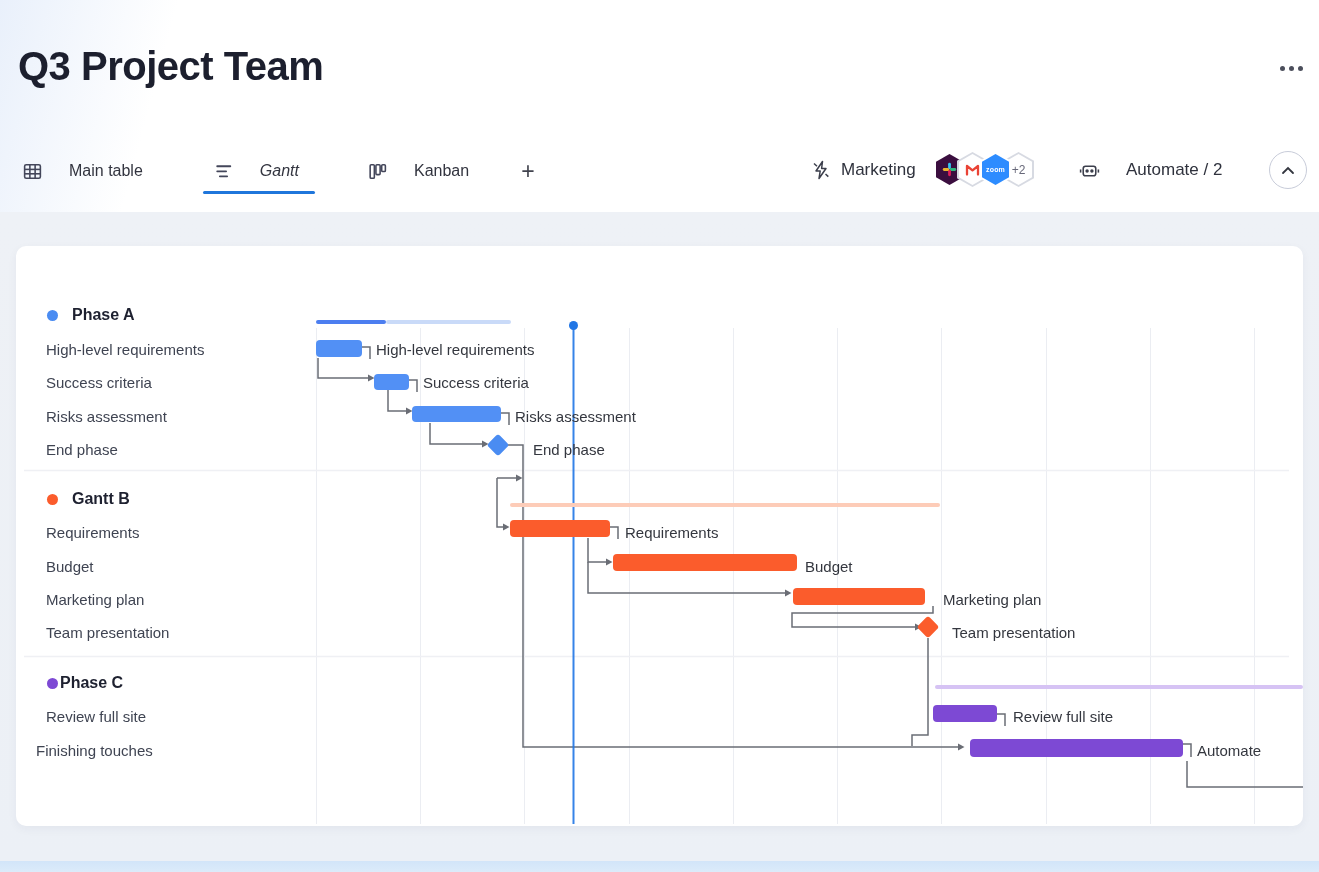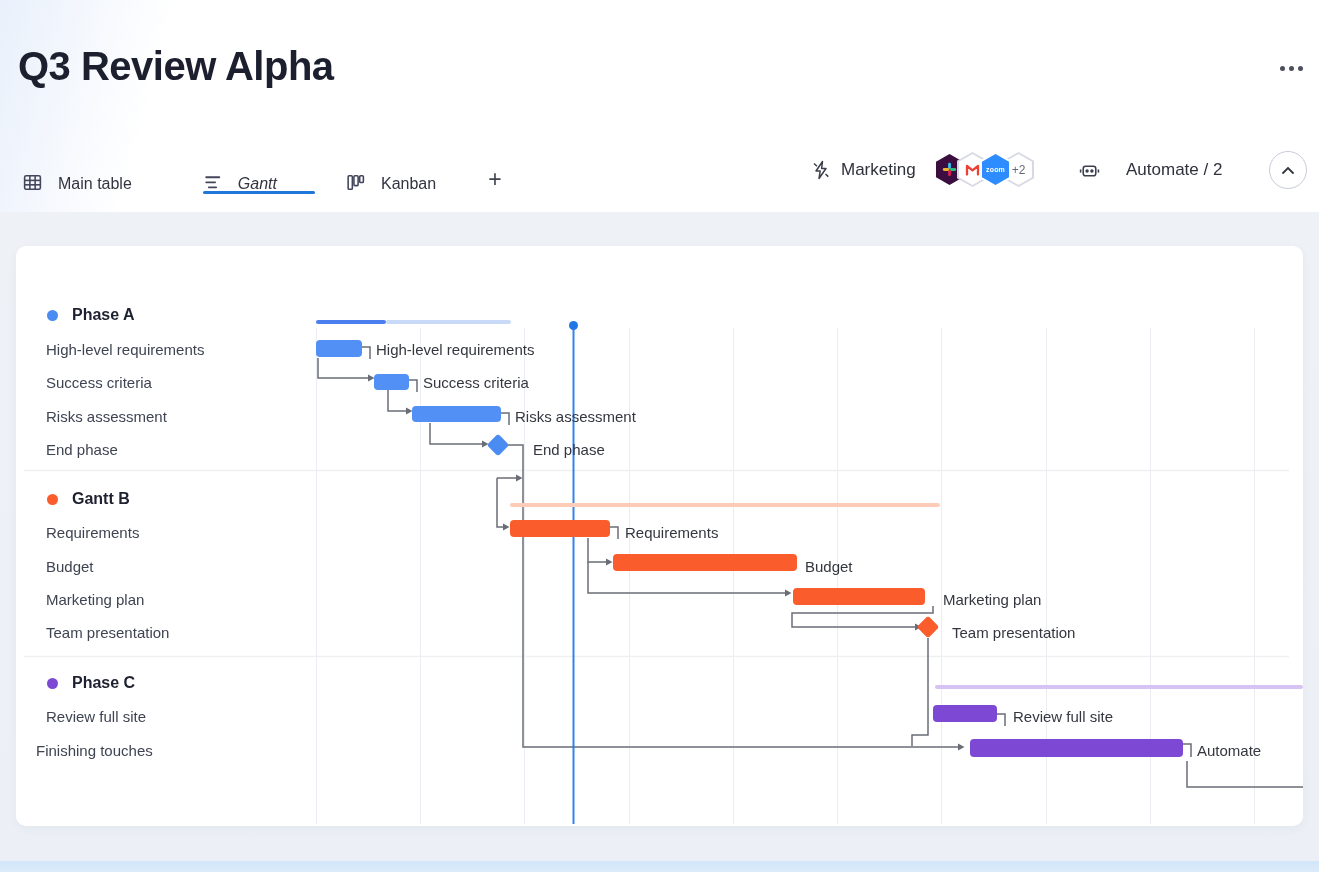--- a/index.html
+++ b/index.html
@@ -9,21 +9,21 @@
 
   
   .header { position:absolute; left:0; top:0; width:1319px; height:212px;
             background:linear-gradient(105deg,#e9f0fb 0%,#ffffff 13%); }
   .page-title { position:absolute; left:18px; top:44px; font-size:40px; font-weight:bold;
                 color:#1c1f2e; letter-spacing:-0.5px; }
   .dots-menu { position:absolute; left:1280px; top:66px; display:flex; gap:4px; cursor:pointer; }
   .dots-menu i { width:5px; height:5px; border-radius:50%; background:#4c4f5c; }
 
   .tabbar { position:absolute; left:20px; top:148px; height:46px; display:flex; align-items:center; }
-  .tab { display:flex; align-items:flex-end; gap:15px; height:44px; padding:0 14px; font-size:16px;
+  .tab { display:flex; align-items:center; gap:26px; height:44px; padding:0 14px; font-size:16px;
          color:#32343f; cursor:pointer; }
   .tab:first-child { padding-left:2px; }
   .tab-icon svg { display:block; }
   .tab-add { font-size:23px; color:#41434e; padding:0 16px; margin-left:22px; }
   .tab-underline { position:absolute; left:203px; top:191px; width:112px; height:3px;
                    background:#1f76db; border-radius:2px; }
   .tab-gantt { margin-left:42px;font-style:italic; }
   .tab-kanban { margin-left:40px; }
 
   .toolbar-item { position:absolute; top:150px; height:40px; display:flex; align-items:center;
@@ -59,21 +59,21 @@
   .milestone { position:absolute; width:16px; height:16px; border-radius:3px; transform:rotate(45deg); }
   .summary-seg { position:absolute; height:4px; border-radius:2px; }
   .chart-bar-label { position:absolute; font-size:15px; color:#34373f; white-space:nowrap; }
   .today-dot { position:absolute; width:9px; height:9px; border-radius:50%; }
 </style>
 </head>
 <body>
 
 <div class="page">
   <div class="header">
-    <div class="page-title">Q3 Review Alpha</div>
+    <div class="page-title">Q3 Project Team</div>
     <div class="dots-menu">
         <i></i>
         <i></i>
         <i></i>
       </div>
 
     <div class="tabbar" id="tabbar">
         <div class="tab tab-main-table">
           <span class="tab-icon">
             <svg width="21" height="21" viewBox="0 0 20 20" fill="none" stroke="#43465a" stroke-width="1.5">
@@ -239,21 +239,21 @@
       <div class="row-label" style="left: 30px; top: 312px;">Budget</div>
       <div class="gantt-bar" style="left: 597px; top: 308px; width: 184px; height: 17px; background: rgb(251, 92, 44);"></div>
       <div class="chart-bar-label" style="left: 789px; top: 312px;">Budget</div>
       <div class="row-label" style="left: 30px; top: 345px;">Marketing plan</div>
       <div class="gantt-bar" style="left: 777px; top: 342px; width: 132px; height: 17px; background: rgb(251, 92, 44);"></div>
       <div class="chart-bar-label" style="left: 927px; top: 345px;">Marketing plan</div>
       <div class="row-label" style="left: 30px; top: 378px;">Team presentation</div>
       <div class="milestone" style="left: 904px; top: 373px; background: rgb(251, 92, 44);"></div>
       <div class="chart-bar-label" style="left: 936px; top: 378px;">Team presentation</div>
       <div class="group-dot" style="left: 31px; top: 432px; background: rgb(125, 73, 212);"></div>
-      <div class="group-label" style="left: 56px; top: 428px;">Phase C</div>
+      <div class="group-label" style="left: 44px; top: 428px;">Phase C</div>
       <div class="summary-seg" style="left: 919px; top: 439px; width: 368px; background: rgb(214, 195, 244);"></div>
       <div class="row-label" style="left: 30px; top: 462px;">Review full site</div>
       <div class="gantt-bar" style="left: 917px; top: 459px; width: 64px; height: 17px; background: rgb(125, 73, 212);"></div>
       <div class="chart-bar-label" style="left: 997px; top: 462px;">Review full site</div>
       <div class="row-label" style="left: 20px; top: 496px;">Finishing touches</div>
       <div class="gantt-bar" style="left: 954px; top: 493px; width: 213px; height: 18px; background: rgb(125, 73, 212);"></div>
       <div class="chart-bar-label" style="left: 1181px; top: 496px;">Automate</div>
     </div>
   <div class="bottom-strip"></div>
 </div>

